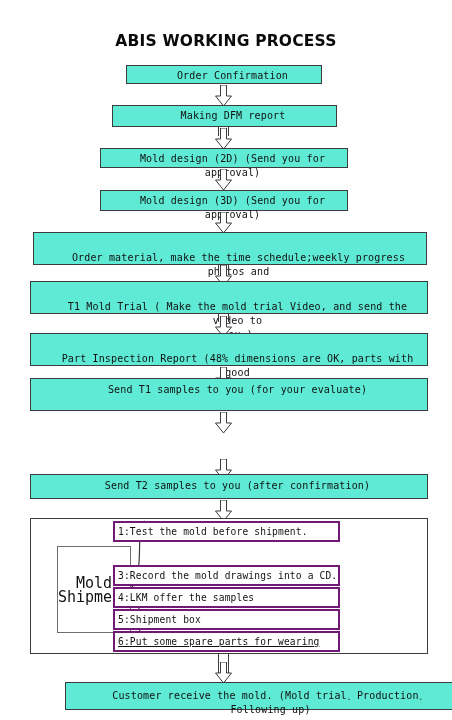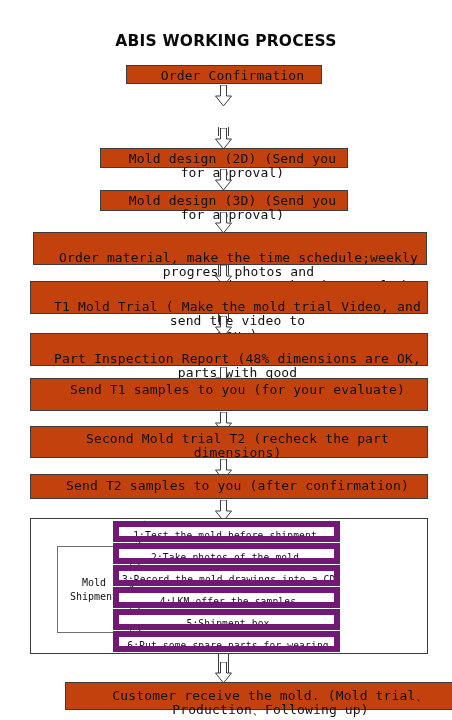--- a/index.html
+++ b/index.html
@@ -34,23 +34,23 @@
     font-size: 15.5px;
     letter-spacing: 0.2px;
     color: #0a0a0a;
   }
 
   
   .box {
     position: absolute;
     box-sizing: border-box;
     border: 1px solid #3c3c3c;
-    background: #c2410c;
+    background: #5eead4;
     color: #111111;
-    font-size: 13px;
+    font-size: 10px;
     line-height: 14px;
     letter-spacing: 0.15px;
     text-align: center;
     padding: 3px 5px 0 22px;
     display: block;
     white-space: pre-line;
   }
   .box.two-line {
     padding-top: 4px;
   }
@@ -77,38 +77,38 @@
     position: absolute;
     box-sizing: border-box;
     border: 1px solid #3c3c3c;
     background: #ffffff;
   }
   .group-label {
     position: absolute;
     box-sizing: border-box;
     border: 1px solid #6e6e6e;
     background: #ffffff;
-    font-size: 10px;
+    font-size: 15px;
     line-height: 14px;
     color: #111111;
     text-align: center;
     display: flex;
     flex-direction: column;
     align-items: center;
     justify-content: center;
   }
   .sub-box {
     position: absolute;
     box-sizing: border-box;
-    border: 6px solid #701a75;
+    border: 2px solid #701a75;
     background: #ffffff;
     font-size: 9.6px;
     line-height: 14px;
     color: #111111;
-    text-align: center;
+    text-align: left;
     padding: 2px 0 0 3px;
     letter-spacing: 0.15px;
     overflow: hidden;
     white-space: nowrap;
   }
   .brace {
     position: absolute;
   }
   .brace svg { display: block; }
 </style>
@@ -119,20 +119,21 @@
 
   <div class="title">ABIS WORKING PROCESS</div>
 
   <div class="box" style="left:126px; top:49px; width:196px; height:19px;">Order Confirmation</div>
   <div class="arrow" style="left:215px; top:69px;">
     <svg width="17" height="22" viewBox="0 0 17 22">
       <path d="M5.5 0 L5.5 11 L0.5 11 L8.5 21 L16.5 11 L11.5 11 L11.5 0 Z" fill="#ffffff" stroke="#3c3c3c" stroke-width="1"></path>
     </svg>
   </div>
 
+  <div class="box" style="left:112px; top:89px; width:225px; height:22px;">Making DFM report</div>
   <div class="stem" style="left:218px; top:111px; height:9px;"></div>
   <div class="arrow" style="left:215px; top:112px;">
     <svg width="17" height="22" viewBox="0 0 17 22">
       <path d="M5.5 0 L5.5 11 L0.5 11 L8.5 21 L16.5 11 L11.5 11 L11.5 0 Z" fill="#ffffff" stroke="#3c3c3c" stroke-width="1"></path>
     </svg>
   </div>
 
   <div class="box" style="left:100px; top:132px; width:248px; height:20px;">Mold design (2D) (Send you for approval)</div>
   <div class="arrow" style="left:215px; top:153px;">
     <svg width="17" height="22" viewBox="0 0 17 22">
@@ -179,21 +180,20 @@
     </svg>
   </div>
 
   <div class="box" style="left:30px; top:362px; width:398px; height:33px; padding-top:4px;">Send T1 samples to you (for your evaluate)</div>
   <div class="arrow" style="left:215px; top:396px;">
     <svg width="17" height="22" viewBox="0 0 17 22">
       <path d="M5.5 0 L5.5 11 L0.5 11 L8.5 21 L16.5 11 L11.5 11 L11.5 0 Z" fill="#ffffff" stroke="#3c3c3c" stroke-width="1"></path>
     </svg>
   </div>
 
-  <div class="box" style="left:30px; top:410px; width:398px; height:32px; padding-top:5px;">Second Mold trial T2 (recheck the part dimensions)</div>
   <div class="arrow" style="left:215px; top:443px;">
     <svg width="17" height="22" viewBox="0 0 17 22">
       <path d="M5.5 0 L5.5 11 L0.5 11 L8.5 21 L16.5 11 L11.5 11 L11.5 0 Z" fill="#ffffff" stroke="#3c3c3c" stroke-width="1"></path>
     </svg>
   </div>
 
   <div class="box" style="left:30px; top:458px; width:398px; height:25px; padding-top:4px;">Send T2 samples to you (after confirmation)</div>
   <div class="arrow" style="left:215px; top:484px;">
     <svg width="17" height="22" viewBox="0 0 17 22">
       <path d="M5.5 0 L5.5 11 L0.5 11 L8.5 21 L16.5 11 L11.5 11 L11.5 0 Z" fill="#ffffff" stroke="#3c3c3c" stroke-width="1"></path>
@@ -207,25 +207,24 @@
     <span>Shipment</span>
   </div>
 
   <div class="brace" style="left:131px; top:504px;">
     <svg width="16" height="132" viewBox="0 0 16 132">
       <path d="M14 1 C8 4, 9 12, 8.5 30 C8.2 48, 7 60, 1 66 C7 72, 8.2 84, 8.5 102 C9 120, 8 128, 14 131" fill="none" stroke="#3c3c3c" stroke-width="1.2"></path>
     </svg>
   </div>
 
   <div class="sub-box" style="left:113px; top:505px; width:227px; height:21px;">1:Test the mold before shipment.</div>
-  <div class="sub-box" style="left:113px; top:527px; width:227px; height:21px;">2:Take photos of the mold.</div>
   <div class="sub-box" style="left:113px; top:549px; width:227px; height:21px;">3:Record the mold drawings into a CD.</div>
   <div class="sub-box" style="left:113px; top:571px; width:227px; height:21px;">4:LKM offer the samples</div>
   <div class="sub-box" style="left:113px; top:593px; width:227px; height:21px;">5:Shipment box</div>
-  <div class="sub-box" style="left:113px; top:615px; width:227px; height:21px;">6:Put some spare parts for wearing</div>
+  <div class="sub-box" style="left:113px; top:615px; width:227px; height:21px;text-decoration:underline;">6:Put some spare parts for wearing</div>
 
   <div class="stem" style="left:218px; top:638px; height:20px;"></div>
   <div class="arrow" style="left:215px; top:646px;">
     <svg width="17" height="22" viewBox="0 0 17 22">
       <path d="M5.5 0 L5.5 11 L0.5 11 L8.5 21 L16.5 11 L11.5 11 L11.5 0 Z" fill="#ffffff" stroke="#3c3c3c" stroke-width="1"></path>
     </svg>
   </div>
 
   <div class="box" style="left:33px; top:666px; width:394px; height:28px; padding-top:6px;margin-left:32px;">Customer receive the mold. (Mold trial、Production、Following up)</div>
 

